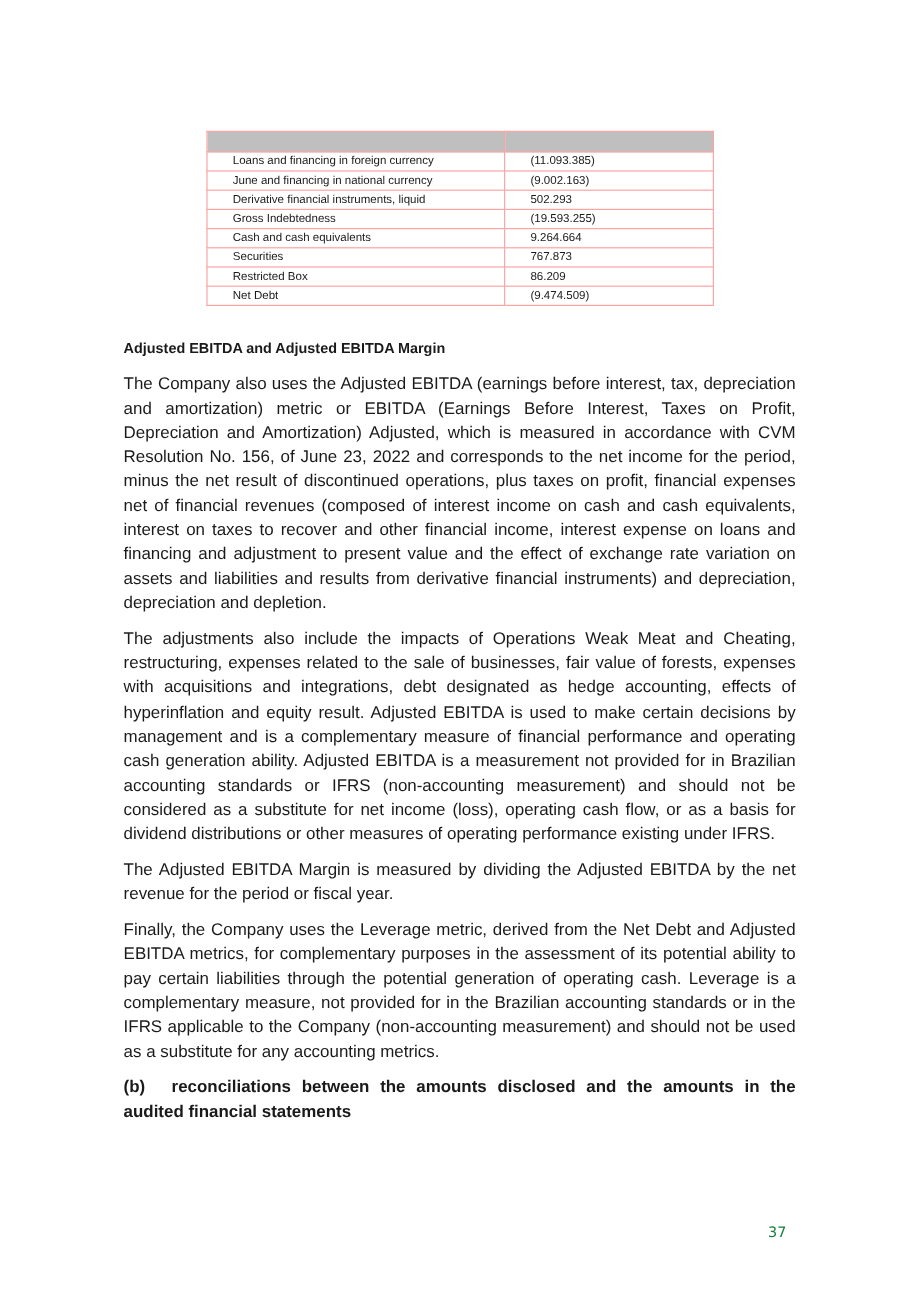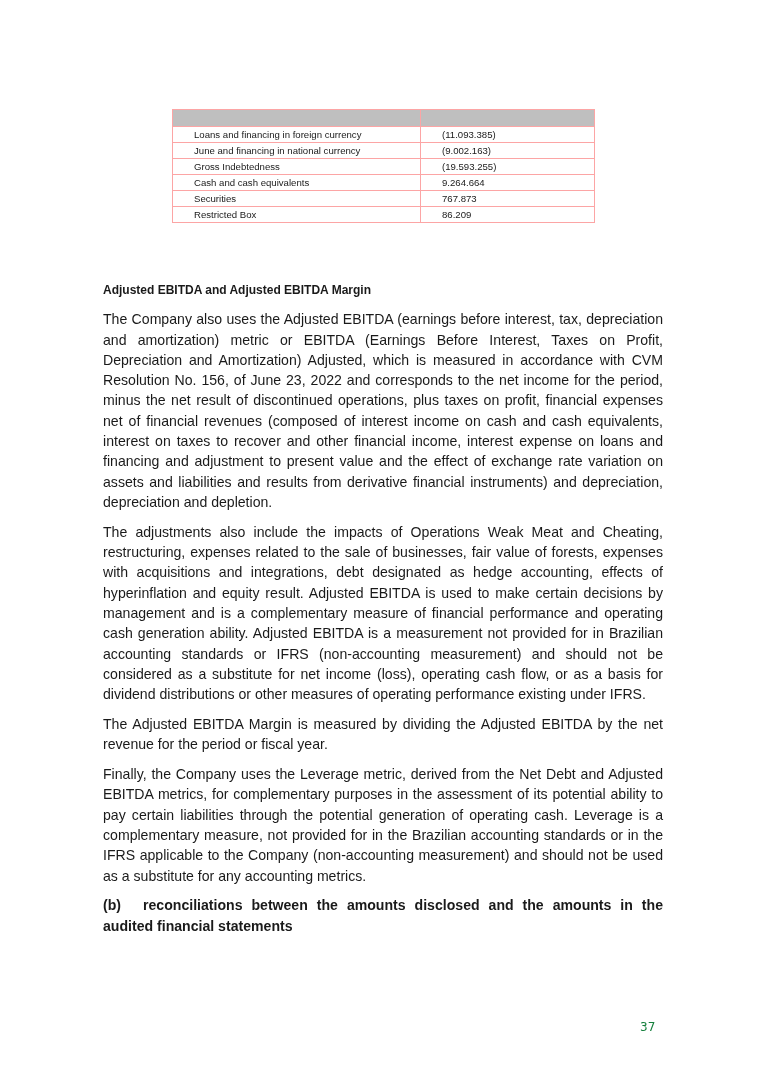--- a/index.html
+++ b/index.html
@@ -49,34 +49,42 @@
   <tbody>
     <tr>
       <td>Loans and financing in foreign currency</td>
       <td class="val">(11.093.385)</td>
     </tr>
     <tr>
       <td>June and financing in national currency</td>
       <td class="val">(9.002.163)</td>
     </tr>
     <tr>
+      <td>Derivative financial instruments, liquid</td>
+      <td class="val">502.293</td>
+    </tr>
+    <tr>
       <td>Gross Indebtedness</td>
       <td class="val">(19.593.255)</td>
     </tr>
     <tr>
       <td>Cash and cash equivalents</td>
       <td class="val">9.264.664</td>
     </tr>
     <tr>
       <td>Securities</td>
       <td class="val">767.873</td>
     </tr>
     <tr>
       <td>Restricted Box</td>
       <td class="val">86.209</td>
+    </tr>
+    <tr>
+      <td>Net Debt</td>
+      <td class="val">(9.474.509)</td>
     </tr>
   </tbody>
 </table>
 
 <div class="content">
   <h2 class="section-title">Adjusted EBITDA and Adjusted EBITDA Margin</h2>
   <p class="para">The Company also uses the Adjusted EBITDA (earnings before interest, tax, depreciation and amortization) metric or EBITDA (Earnings Before Interest, Taxes on Profit, Depreciation and Amortization) Adjusted, which is measured in accordance with CVM Resolution No. 156, of June 23, 2022 and corresponds to the net income for the period, minus the net result of discontinued operations,  plus taxes on profit, financial expenses net of financial revenues (composed of interest income on cash and cash equivalents, interest on taxes to recover and other financial income, interest expense on loans and financing and adjustment to present value and the effect of exchange rate variation on assets and liabilities and results from derivative financial instruments) and depreciation, depreciation and depletion.</p>
   <p class="para">The adjustments also include the impacts of Operations Weak Meat and Cheating, restructuring, expenses related to the sale of businesses, fair value of forests, expenses with acquisitions and integrations, debt designated as hedge accounting, effects of hyperinflation and equity result. Adjusted EBITDA is used to make certain decisions by management and is a complementary measure of financial performance and operating cash generation ability. Adjusted EBITDA is a measurement not provided for in Brazilian accounting standards or IFRS (non-accounting measurement) and should not be considered as a substitute for net income (loss), operating cash flow, or as a basis for dividend distributions or other measures of operating performance existing under IFRS.</p>
   <p class="para">The Adjusted EBITDA Margin is measured by dividing the Adjusted EBITDA by the net revenue for the period or fiscal year.</p>
   <p class="para">Finally, the Company uses the Leverage metric, derived from the Net Debt and Adjusted EBITDA metrics, for complementary purposes in the assessment of its potential ability to pay certain liabilities through the potential generation of operating cash. Leverage is a complementary measure, not provided for in the Brazilian accounting standards or in the IFRS applicable to the Company (non-accounting measurement) and should not be used as a substitute for any accounting metrics.</p>

